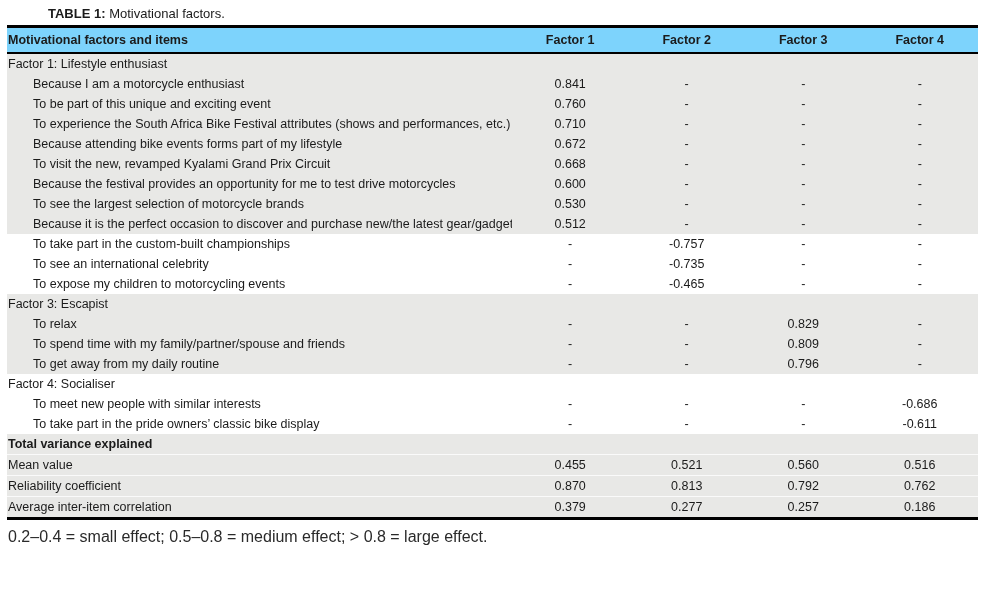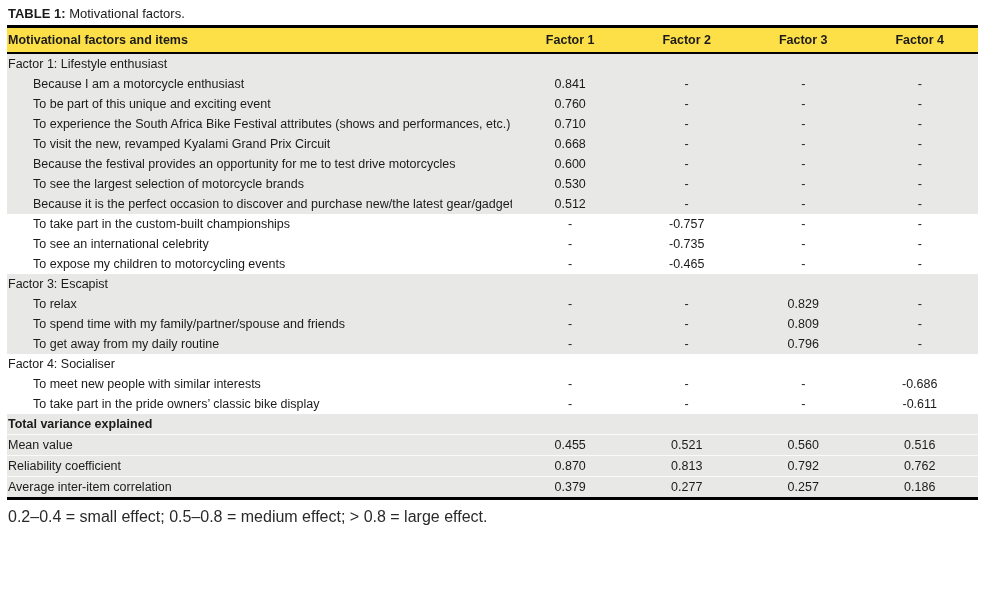--- a/index.html
+++ b/index.html
@@ -16,34 +16,34 @@
     padding: 4px 7px 0 7px;
     box-sizing: border-box;
     width: 985px;
   }
   .table-title {
     font-size: 13px;
     line-height: 16px;
     margin: 2px 0 3px 1px;
     color: #1b1b1b;
   }
-  .table-title .title-label { font-weight: bold; }
+  .table-title .title-label { font-weight: bold; margin-left: 40px; }
   table.factor-table {
     width: 100%;
     border-collapse: collapse;
     table-layout: fixed;
     border-top: 3px solid #000;
     border-bottom: 3px solid #000;
   }
   thead th {
     font-size: 12.5px;
     font-weight: bold;
     padding: 5px 4px 5px;
     border-bottom: 2px solid #000;
-    background: #fde047;
+    background: #7dd3fc;
     text-align: center;
     vertical-align: middle;
   }
   thead th.items-col {
     text-align: left;
     padding-left: 1px;
   }
   td {
     font-size: 12.5px;
     line-height: 14px;
@@ -114,20 +114,27 @@
           <td class="value-cell">-</td>
         </tr>
         <tr class="item-row shaded">
           <td class="item-cell">To experience the South Africa Bike Festival attributes (shows and performances, etc.)</td>
           <td class="value-cell">0.710</td>
           <td class="value-cell">-</td>
           <td class="value-cell">-</td>
           <td class="value-cell">-</td>
         </tr>
         <tr class="item-row shaded">
+          <td class="item-cell">Because attending bike events forms part of my lifestyle</td>
+          <td class="value-cell">0.672</td>
+          <td class="value-cell">-</td>
+          <td class="value-cell">-</td>
+          <td class="value-cell">-</td>
+        </tr>
+        <tr class="item-row shaded">
           <td class="item-cell">To visit the new, revamped Kyalami Grand Prix Circuit</td>
           <td class="value-cell">0.668</td>
           <td class="value-cell">-</td>
           <td class="value-cell">-</td>
           <td class="value-cell">-</td>
         </tr>
         <tr class="item-row shaded">
           <td class="item-cell">Because the festival provides an opportunity for me to test drive motorcycles</td>
           <td class="value-cell">0.600</td>
           <td class="value-cell">-</td>

